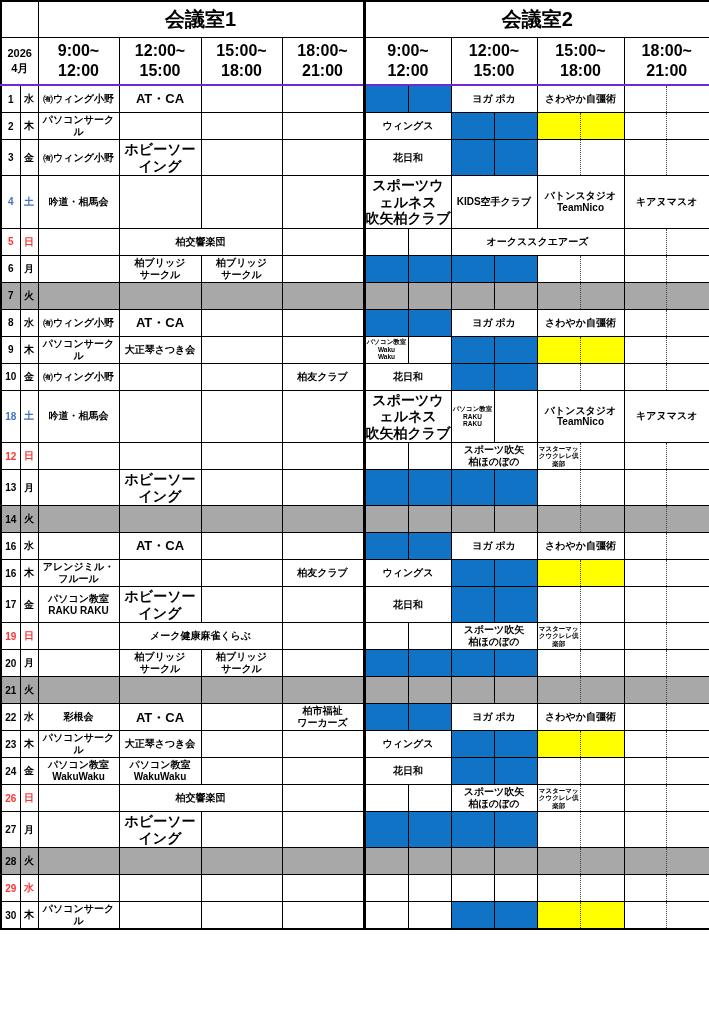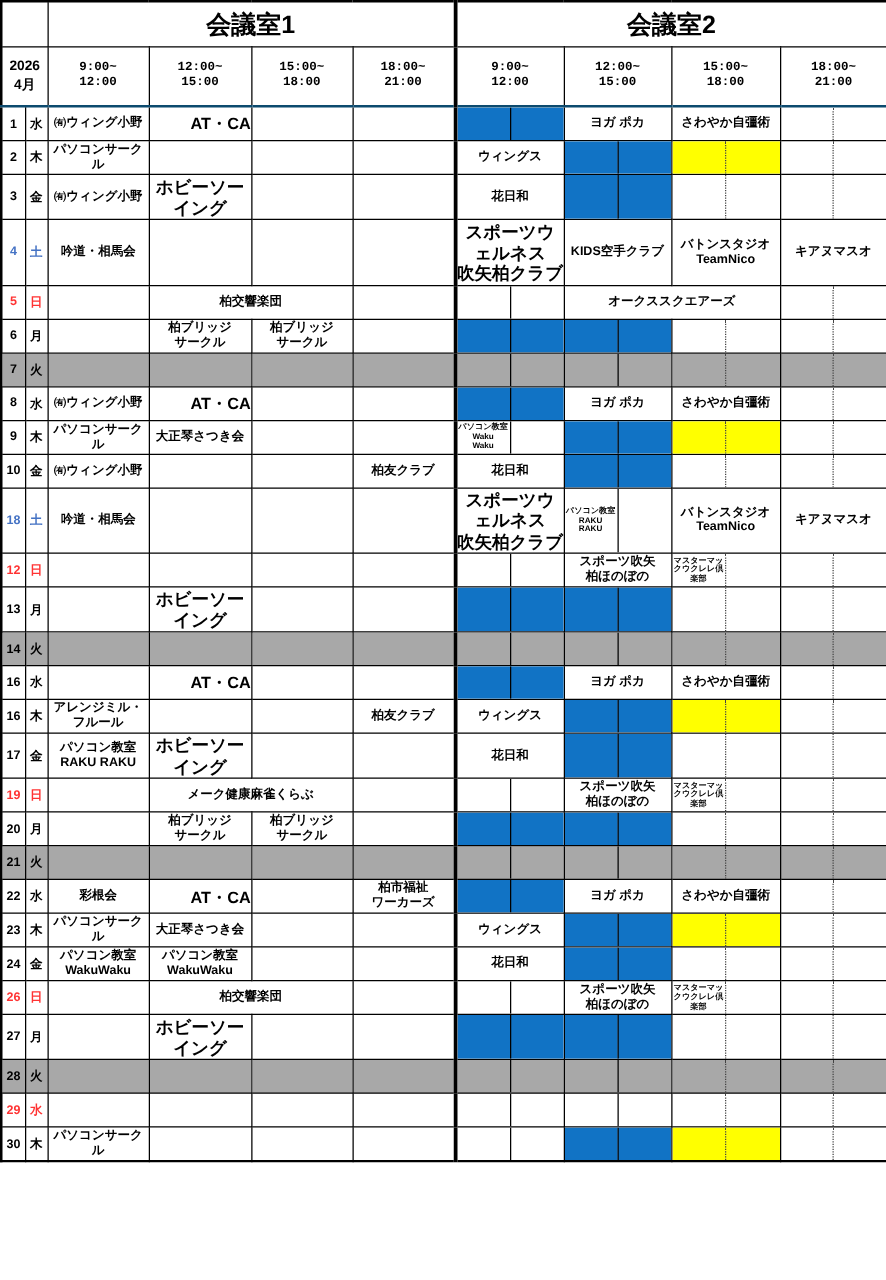--- a/index.html
+++ b/index.html
@@ -1,28 +1,28 @@
 <!DOCTYPE html>
 <html style="--blue: #1173C5; --yellow: #FFFF00; --gray: #A8A8A8; --sat: #4472C4; --sun: #FF3333;"><head>
 <meta charset="utf-8">
 <style>
   html,body{margin:0;padding:0;background:#fff;}
   body{width:709px;font-family:"Liberation Sans","DejaVu Sans",sans-serif;color:#000;}
   table{border-collapse:collapse;table-layout:fixed;width:709px;background:#fff;
         border:2px solid #000;}
   td,th{border:1px solid #000;padding:0;text-align:center;vertical-align:middle;overflow:hidden;}
   thead tr.title-row td{height:35px;}
-  thead tr.time-row th{height:46px;border-bottom:2px solid #0c4a6e;}
+  thead tr.time-row th{height:46px;border-bottom:2px solid #6d28d9;}
   tbody td{height:26px;}
   .room-title{font-size:20px;font-weight:bold;text-align:center;}
-  .time-slot{font-size:10px;font-weight:bold;line-height:1.25;font-family:Liberation Mono, monospace;}
+  .time-slot{font-size:16px;font-weight:bold;line-height:1.25;}
   .month-cell{font-size:11px;font-weight:bold;line-height:1.35;}
   .day,.wd{font-size:10px;font-weight:bold;}
   .ct{display:block;font-size:10px;font-weight:bold;line-height:1.18;white-space:pre-line;padding:1px 0;}
-  .ct.big{font-size:13px;text-align:right;}
+  .ct.big{font-size:13px;}
   .ct.compact{font-size:14px;}
   .ct.small{font-size:6.5px;line-height:1.18;}
   .room-divider{border-left:3px solid #000;}
   .gray{background:var(--gray,#A8A8A8);}
   .bg-blue{background:var(--blue,#1173C5);}
   .bg-yellow{background:var(--yellow,#FFFF00);}
   .c-sat{color:var(--sat,#4472C4);}
   .c-sun{color:var(--sun,#FF3333);}
   .split{display:flex;width:100%;height:100%;align-items:center;min-height:26px;}
   .half{flex:1 1 50%;height:100%;min-height:26px;display:flex;align-items:center;justify-content:center;}

